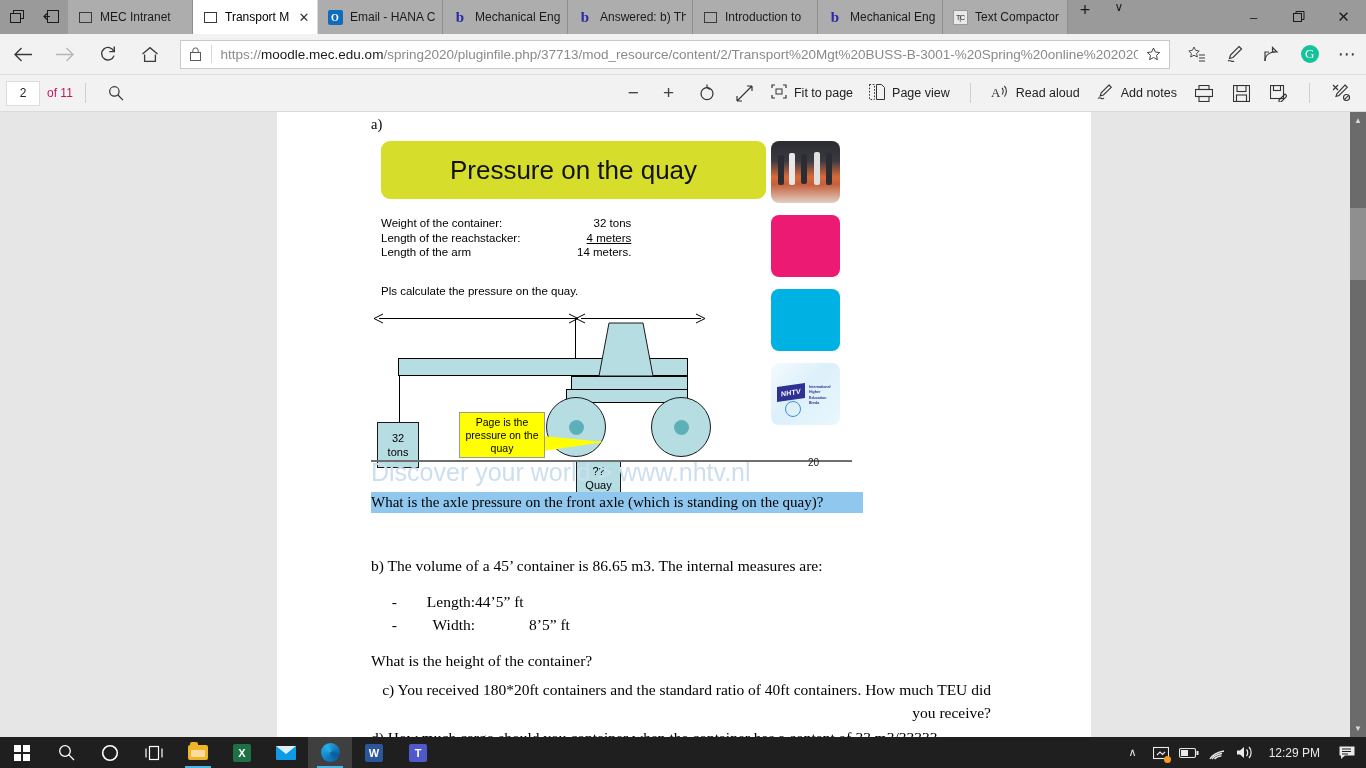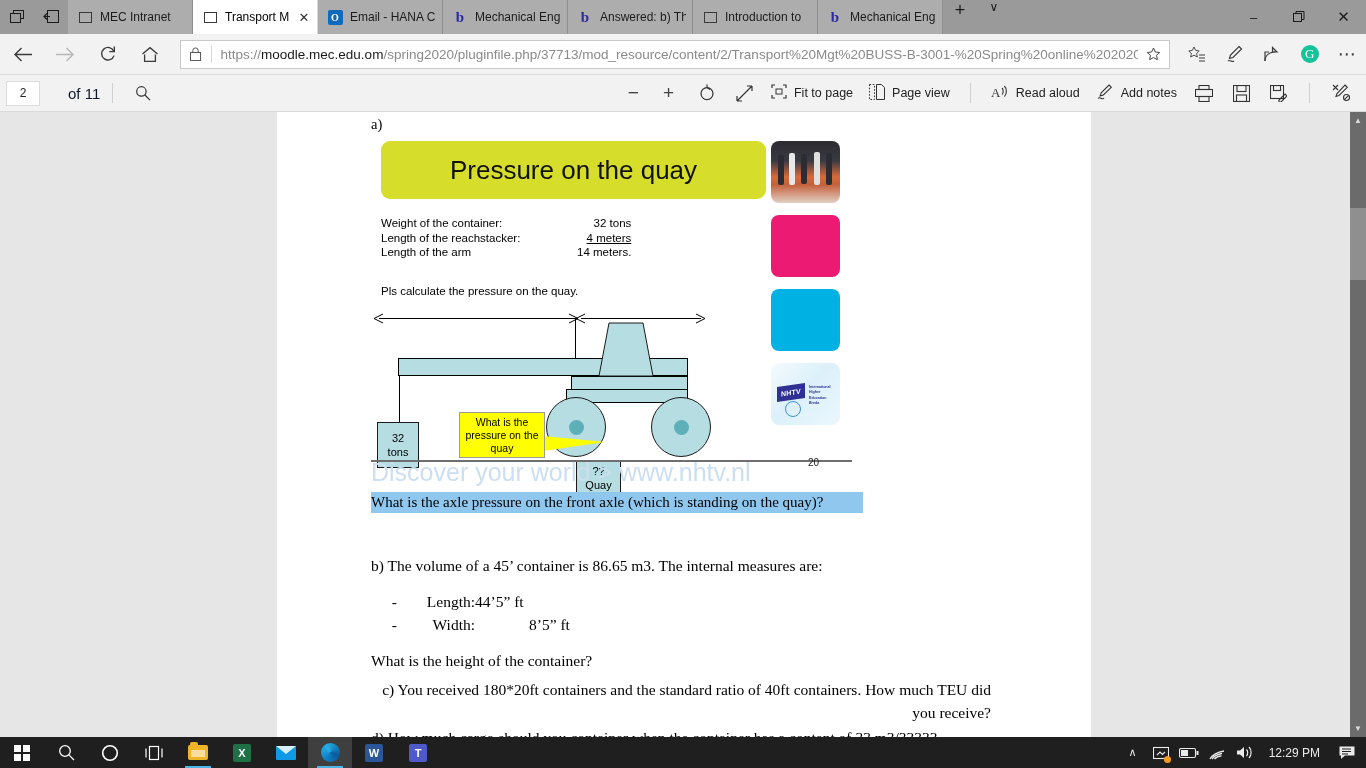--- a/index.html
+++ b/index.html
@@ -118,21 +118,21 @@
     position: absolute; left: 0; top: 75px; width: 1366px; height: 37px;
     background: #f2f2f2; border-bottom: 1px solid #dadada;
     display: flex; align-items: center;
   }
   .pagebox {
     width: 34px; height: 25px; margin-left: 6px;
     background: #ffffff; border: 1px solid #dcdcdc;
     display: flex; align-items: center; justify-content: center;
     font-size: 12px; color: #222;
   }
-  .pageof { font-size: 15px; color: #0f172a; margin-left: 28px; }
+  .pageof { font-size: 12px; color: #be185d; margin-left: 7px; }
   .tbdiv { width: 1px; height: 20px; background: #cfcfcf; margin: 0 12px; }
   .tbbtn {
     height: 30px; padding: 0 8px;
     display: flex; align-items: center; gap: 7px;
     font-size: 12.5px; color: #222;
   }
   .tbbtn.icononly { padding: 0 10px; }
   .spacer { flex: 1 1 auto; }
 
   
@@ -385,20 +385,26 @@
       <span class="tab-title">Introduction to</span>
     </div>
 
     <div class="tab">
       <span class="favicon">
           <span class="fav-b">b</span>
         </span>
       <span class="tab-title">Mechanical Eng</span>
     </div>
 
+    <div class="tab">
+      <span class="favicon">
+          <span class="fav-tc">T|C</span>
+        </span>
+      <span class="tab-title">Text Compactor</span>
+    </div>
 
     <div class="newtab" style="font-size:18px;">+</div>
     <div class="tabmenu" style="font-size:12px;">∨</div>
   </div>
 
   <div class="wincontrols">
     <div style="font-size:13px;">–</div>
     <div>
       <svg width="12" height="12" viewBox="0 0 12 12">
           <rect x="0.5" y="2.5" width="8" height="8" fill="none" stroke="#1a1a1a"></rect>
@@ -651,21 +657,21 @@
         <span class="hub" style="left:22px;top:22px;"></span>
       </div>
 
       <div class="tonsbox">
         <span>32</span>
         <span>tons</span>
       </div>
 
       <div class="callout-tail"></div>
       <div class="callout">
-        <span>What is the pressure on the quay</span>
+        <span>Page is the pressure on the quay</span>
       </div>
 
       <div class="quayline"></div>
       <div class="quaybox">
         <span>??</span>
         <span>Quay</span>
       </div>
 
       <div class="watermark">Discover your world &gt; www.nhtv.nl</div>
       <div class="pagenum20">20</div>

